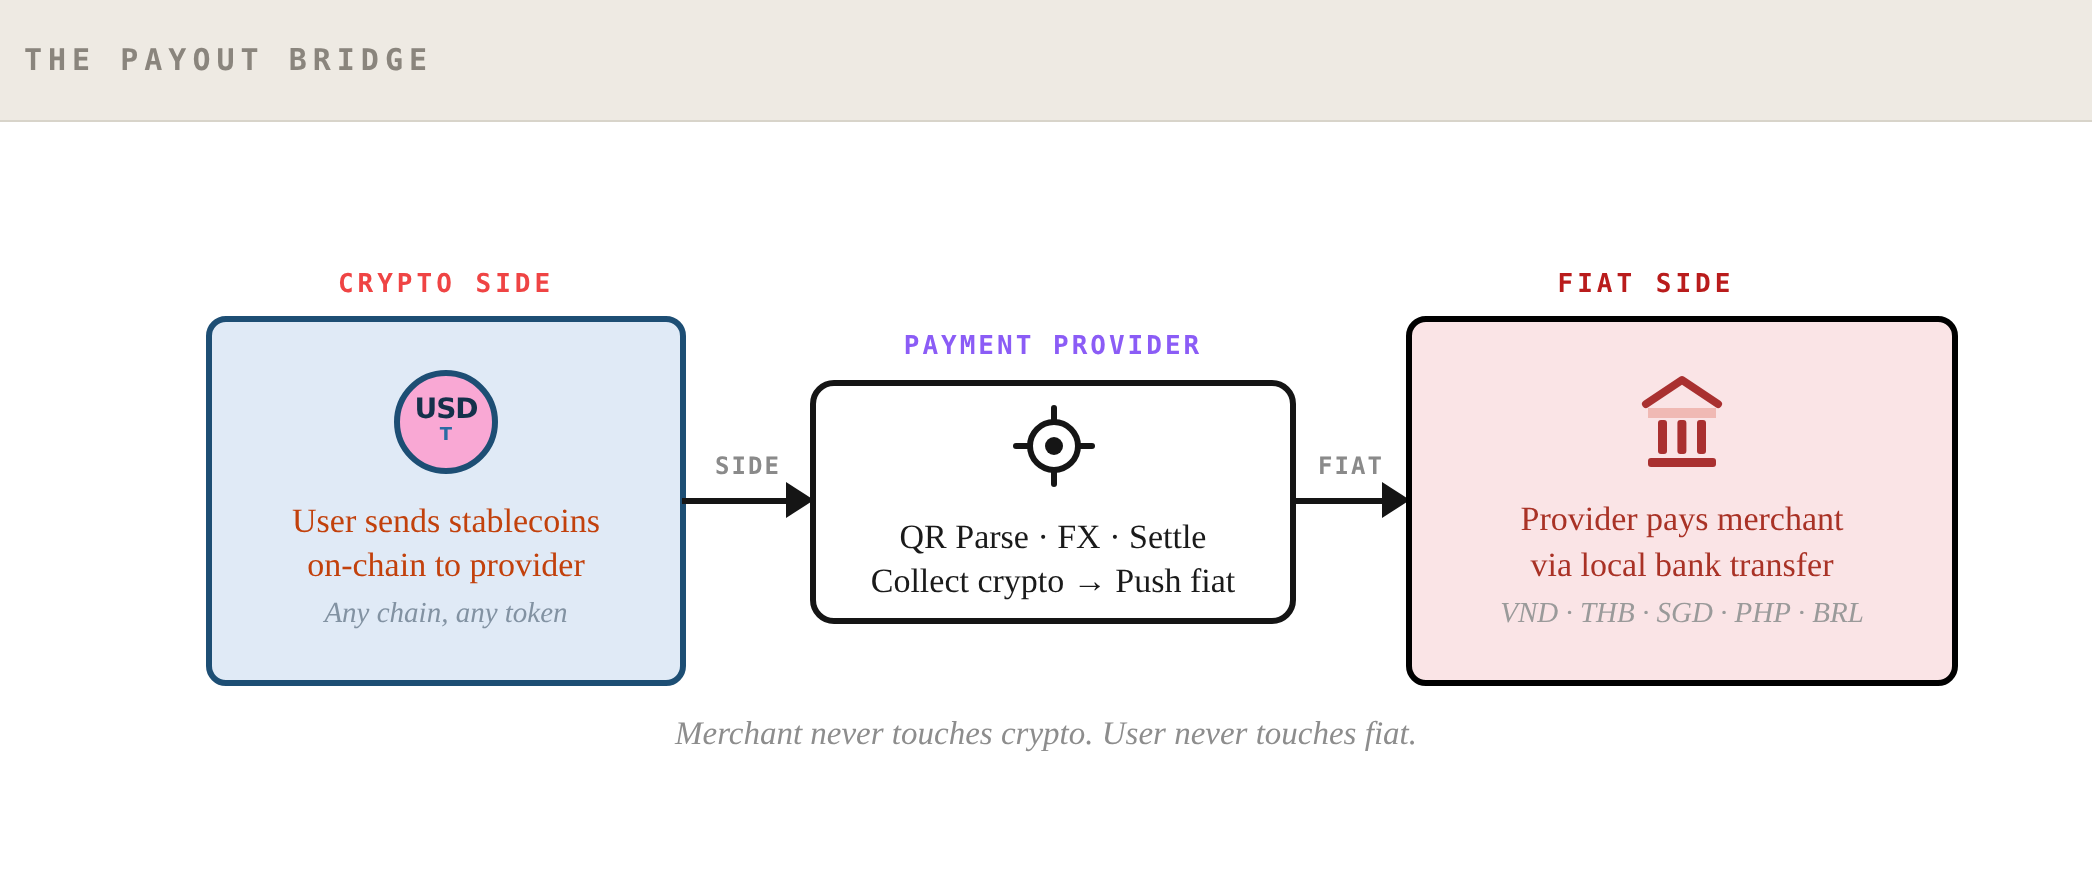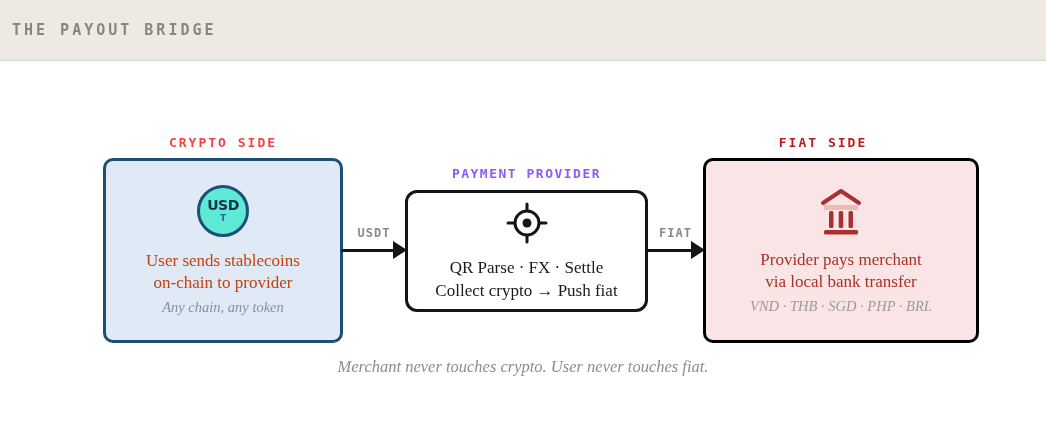--- a/index.html
+++ b/index.html
@@ -80,21 +80,21 @@
     font-style: italic;
     font-size: 14.5px;
   }
   .box-crypto .box-note { color: #8292a2; }
   .box-fiat .box-note   { color: #9a9a9a; }
 
   
   .coin {
     width: 52px; height: 52px;
     border: 3px solid #1d4e74; border-radius: 50%;
-    background: #5eead4;
+    background: #f9a8d4;
     box-sizing: border-box;
     display: flex; flex-direction: column;
     align-items: center; justify-content: center;
     margin-bottom: 13px;
   }
   .coin-main {
     font-family: "DejaVu Sans", sans-serif;
     font-weight: bold; font-size: 14px; line-height: 1;
     letter-spacing: -0.5px;
     color: #14314b;
@@ -164,21 +164,21 @@
   <section class="box box-crypto">
     <div class="coin">
       <span class="coin-main">USD</span>
       <span class="coin-sub">T</span>
     </div>
     <p class="box-text"><span>User sends stablecoins</span><br><span>on-chain to provider</span></p>
     <p class="box-note">Any chain, any token</p>
   </section>
 
   <div class="arrow arrow-usdt">
-    <span class="arrow-label">USDT</span>
+    <span class="arrow-label">SIDE</span>
     <span class="arrow-line"></span>
     <span class="arrow-head"></span>
   </div>
 
   <section class="box box-provider">
     <span class="glyph">
       <svg width="46" height="46" viewBox="0 0 46 46">
         <circle cx="23" cy="23" r="12" fill="none" stroke="#151515" stroke-width="3"></circle>
         <circle cx="23" cy="23" r="4.5" fill="#151515"></circle>
         <line x1="23" y1="4" x2="23" y2="10" stroke="#151515" stroke-width="3" stroke-linecap="round"></line>

